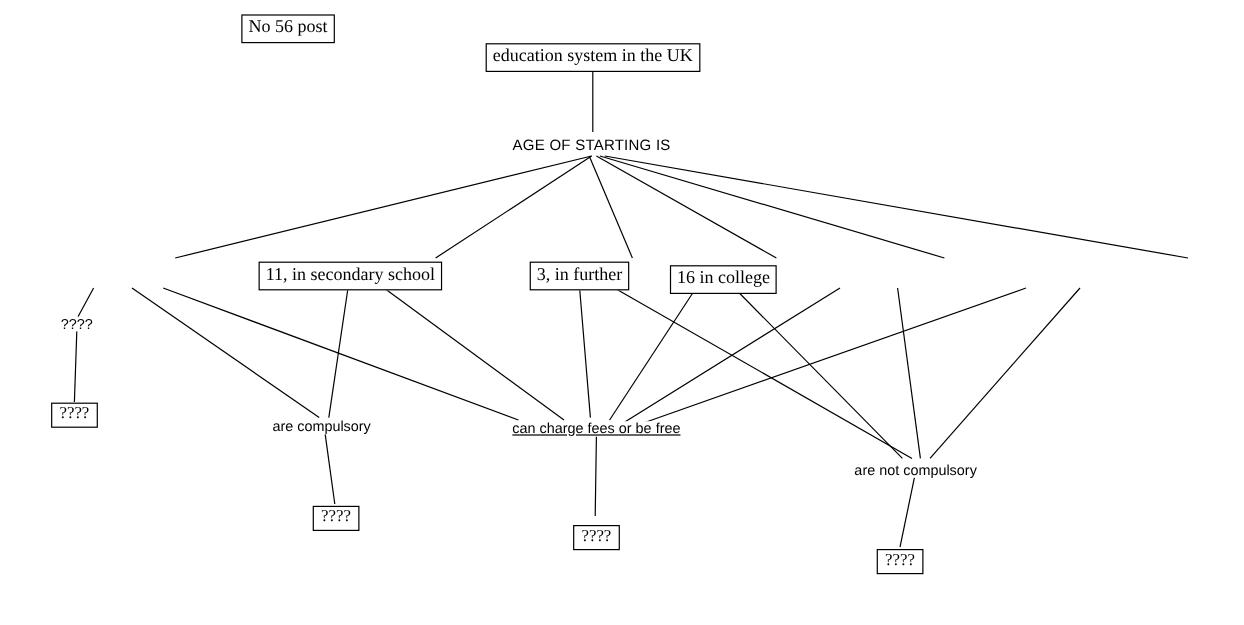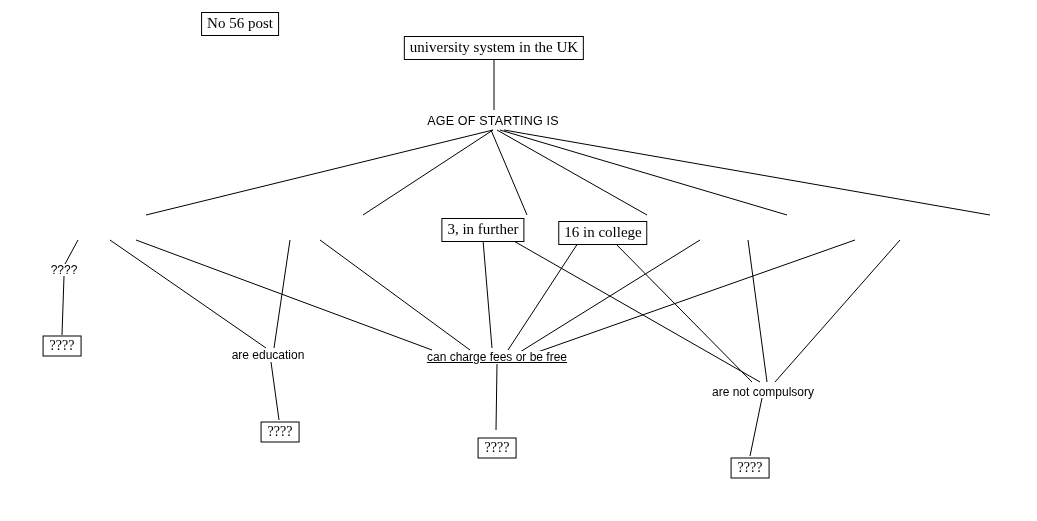--- a/index.html
+++ b/index.html
@@ -98,35 +98,36 @@
       <line x1="900" y1="240" x2="775" y2="382"></line>
 
       <line x1="497" y1="364" x2="496" y2="430"></line>
 
       <line x1="762" y1="398" x2="750" y2="456"></line>
     </g>
   </svg>
 
   <div class="node boxed" style="left:240px; top:24px;">No 56 post</div>
 
-  <div class="node boxed" style="left:494px; top:48px;">university system in the UK</div>
+  <div class="node boxed" style="left:494px; top:48px;">education system in the UK</div>
 
   <div class="node plain hub" style="left:493px; top:121px;">AGE OF STARTING IS</div>
 
 
+  <div class="node boxed" style="left:292px; top:230px;">11, in secondary school</div>
 
   <div class="node boxed" style="left:483px; top:230px;">3,  in further</div>
 
   <div class="node boxed" style="left:603px; top:233px;">16 in college</div>
 
 
 
   <div class="node plain" style="left:64px; top:270px;">????</div>
 
-  <div class="node plain" style="left:268px; top:355px;">are education</div>
+  <div class="node plain" style="left:268px; top:355px;">are compulsory</div>
 
   <div class="node plain" style="left:497px; top:357px;text-decoration:underline;">can charge fees or be free</div>
 
   <div class="node plain" style="left:763px; top:392px;">are not compulsory</div>
 
   <div class="node boxed small" style="left:62px; top:346px;">????</div>
 
   <div class="node boxed small" style="left:280px; top:432px;">????</div>
 
   <div class="node boxed small" style="left:497px; top:448px;">????</div>

